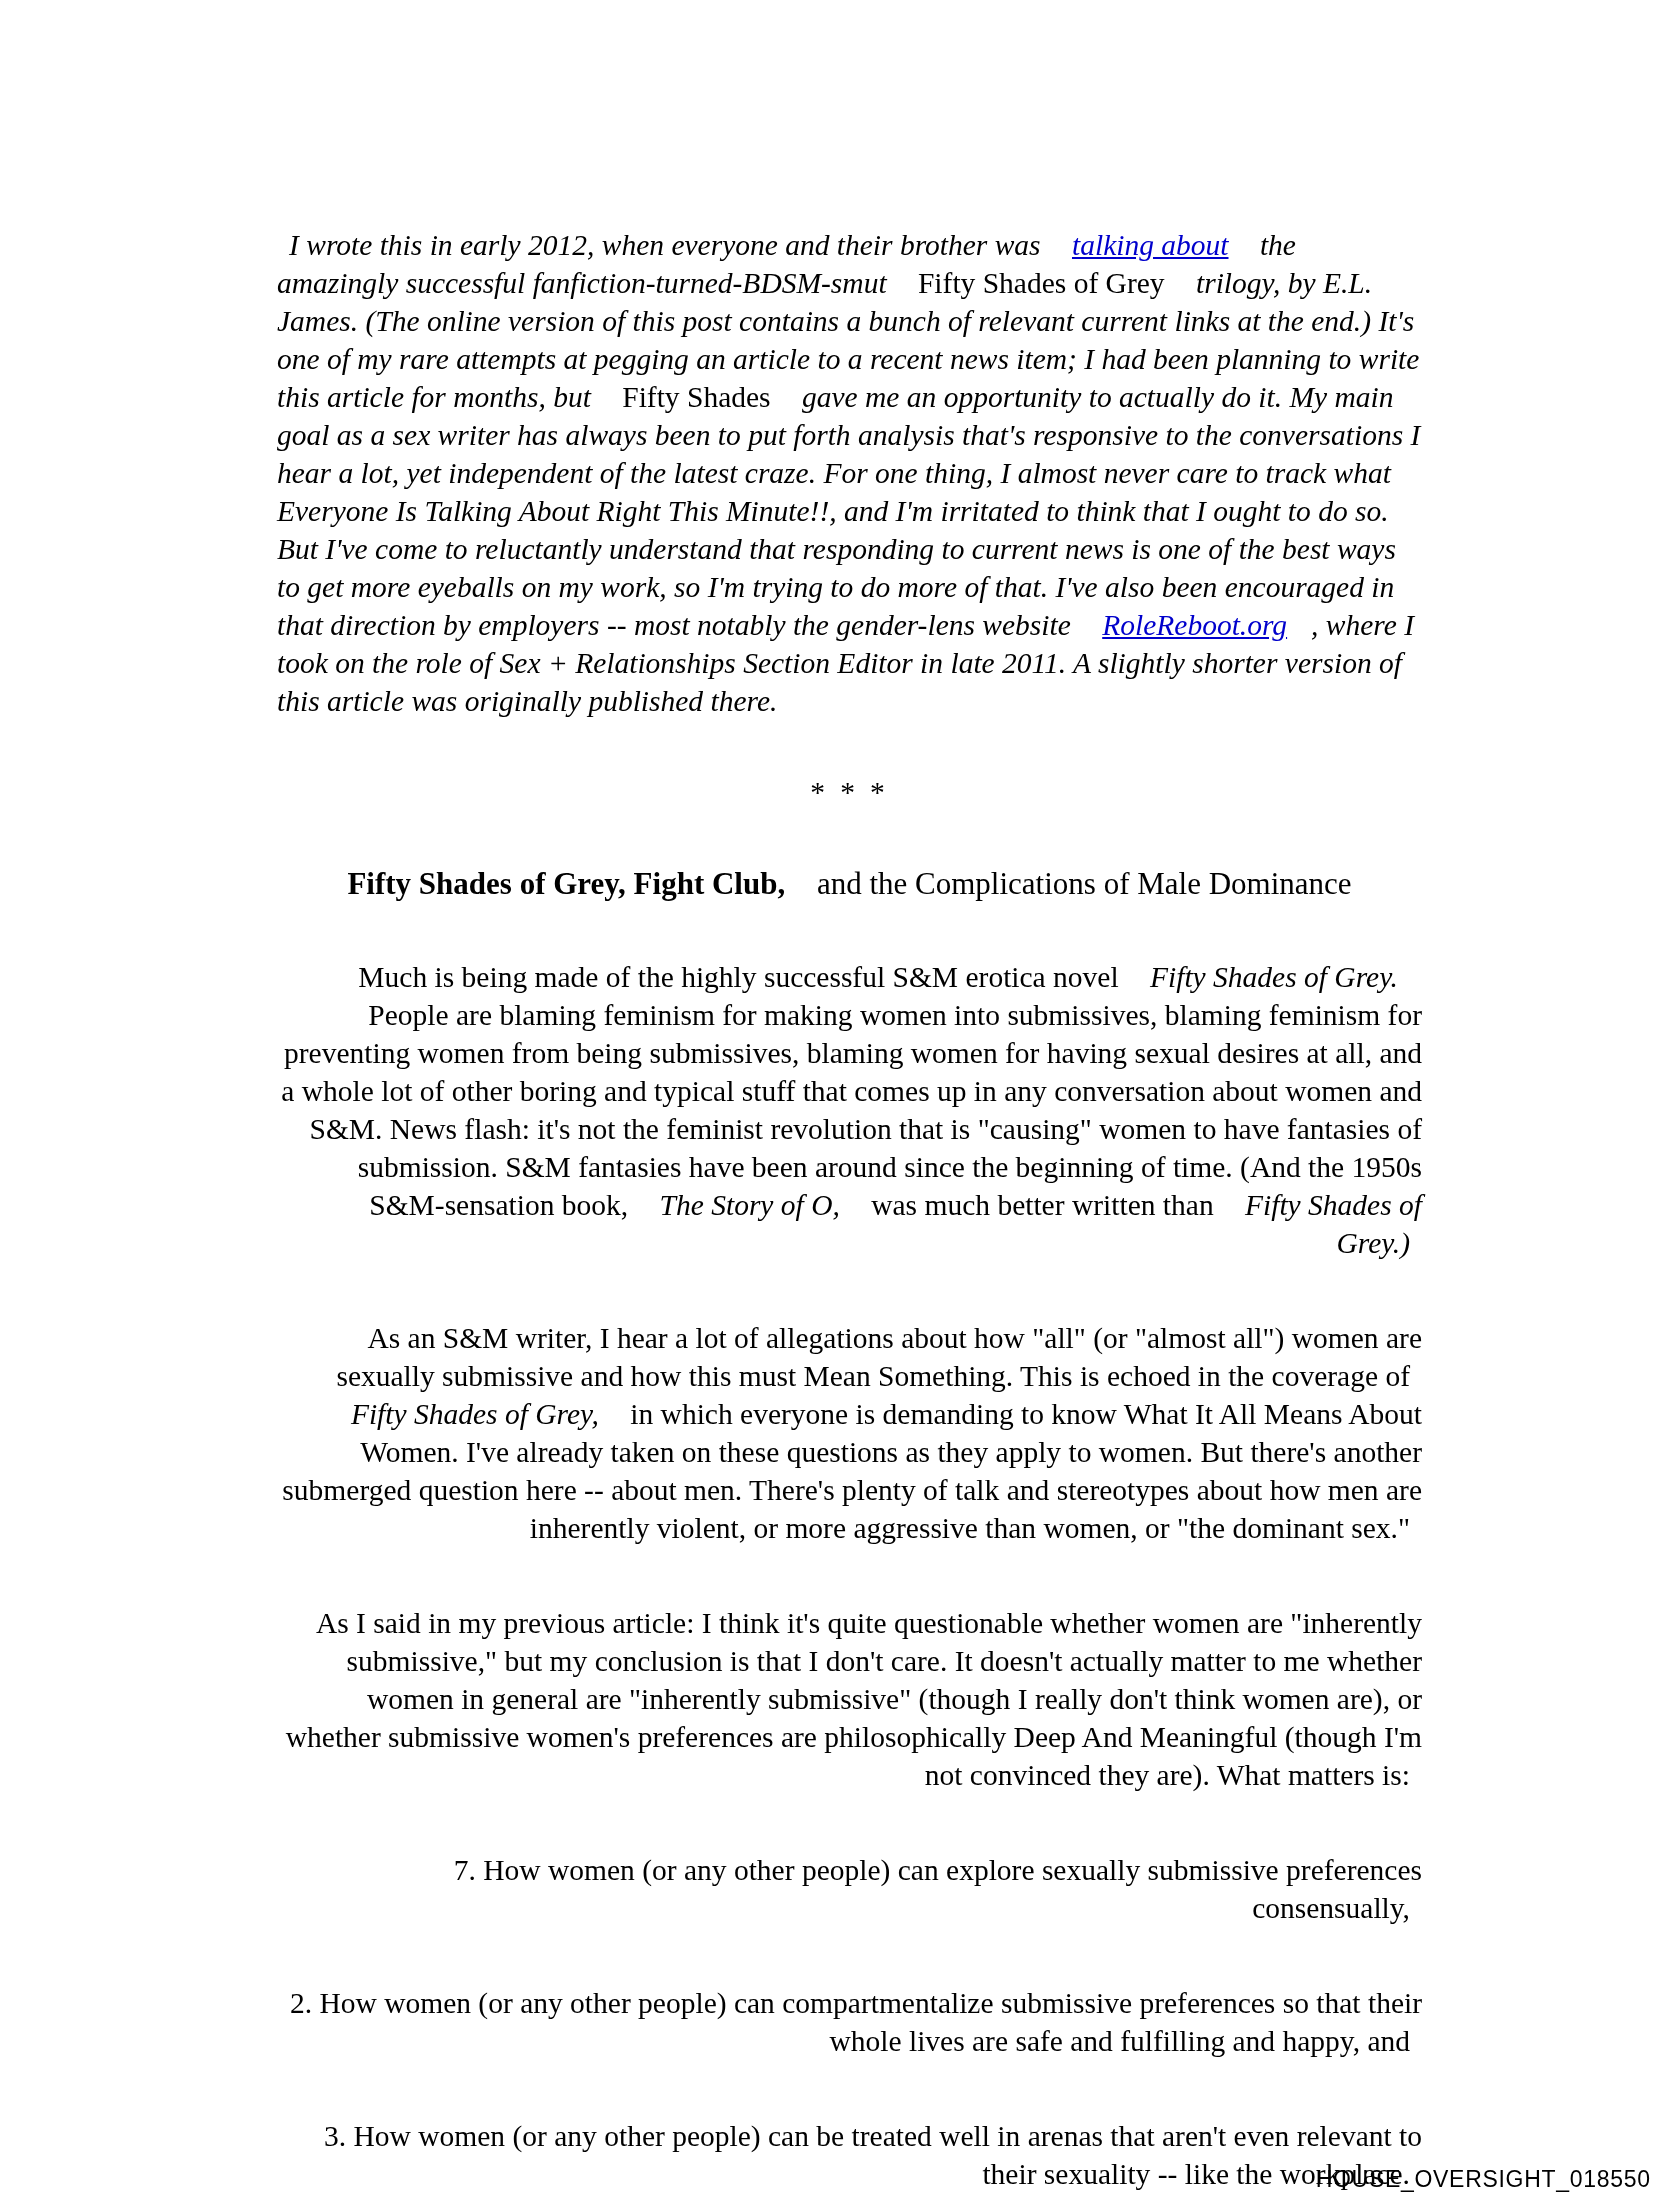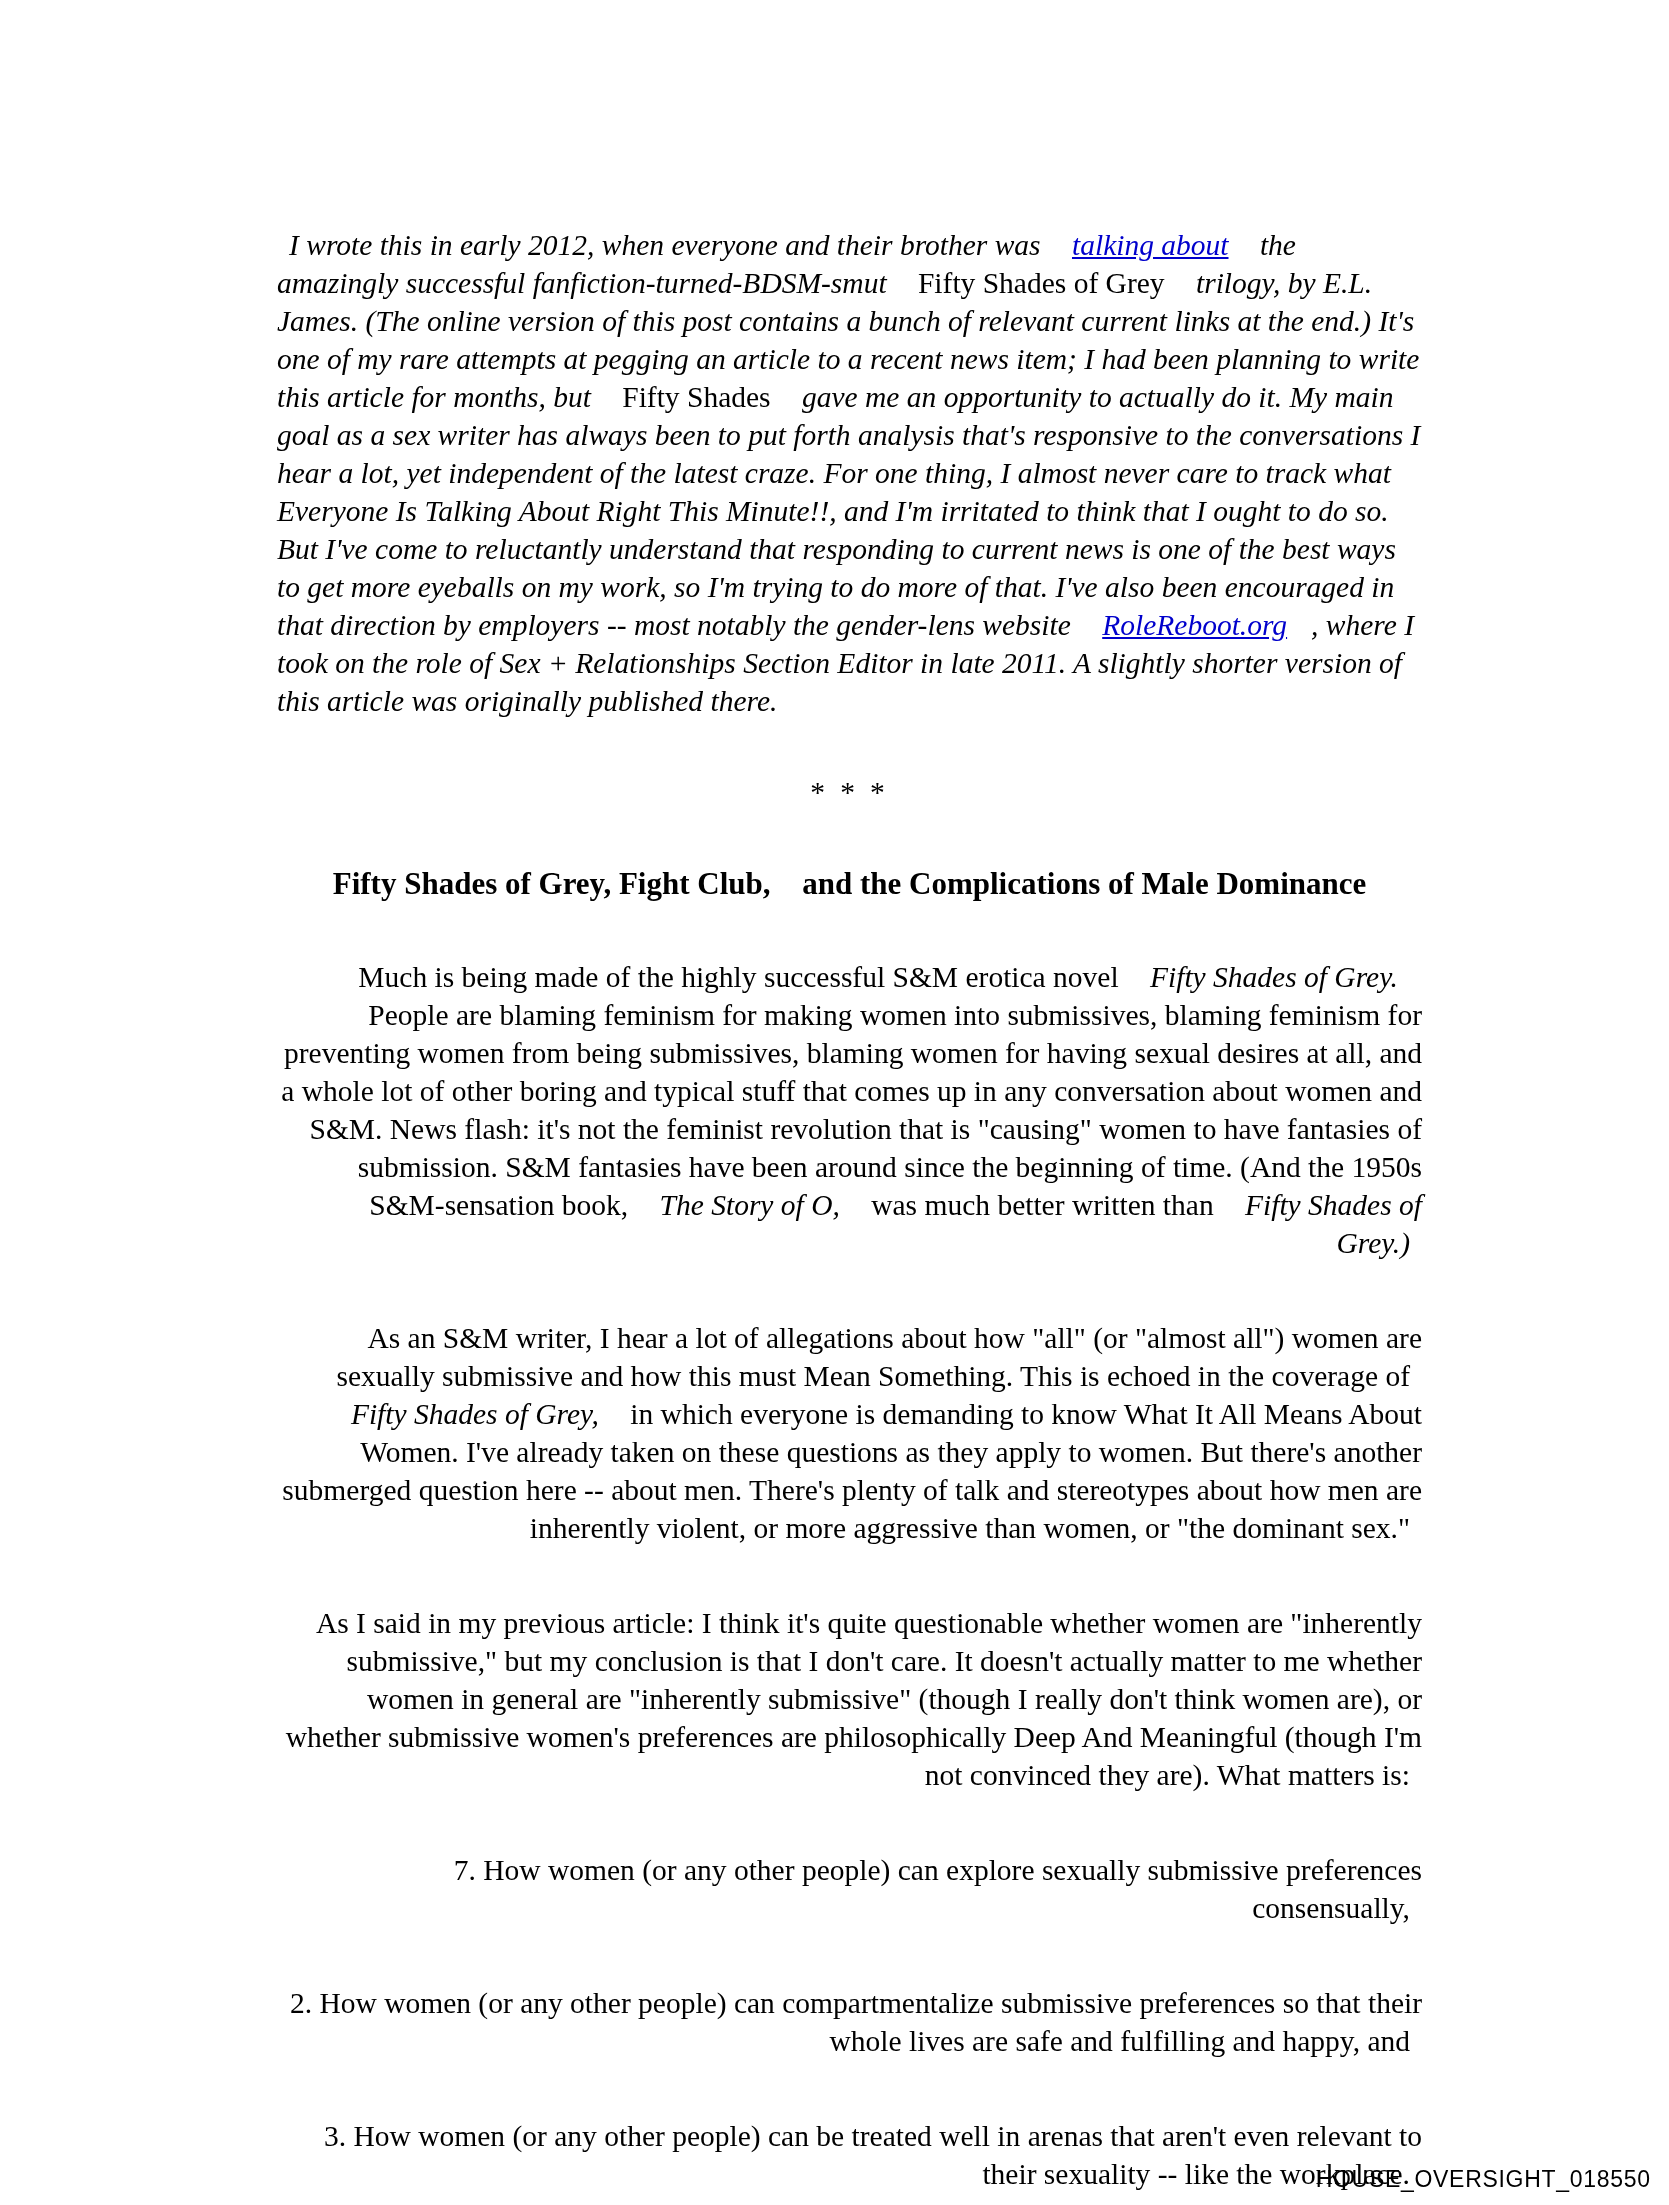--- a/index.html
+++ b/index.html
@@ -43,21 +43,21 @@
   .body-para {
     margin-top: 33px;
     text-align: right;
   }
   .body-para.first {
     margin-top: 31px;
   }
   
   .st-i  { font-style: italic; }
   .st-r  { font-style: normal; }
-  .st-b  { font-weight: 700; font-style: normal; }
+  .st-b  { font-weight: 400; font-style: normal; }
   .st-bi { font-weight: 700; }
   .st-link {
     color: #0000CC;
     text-decoration: underline;
     cursor: pointer;
   }
   .watermark {
     position: absolute;
     right: 18.3px;
     bottom: 11.8px;

